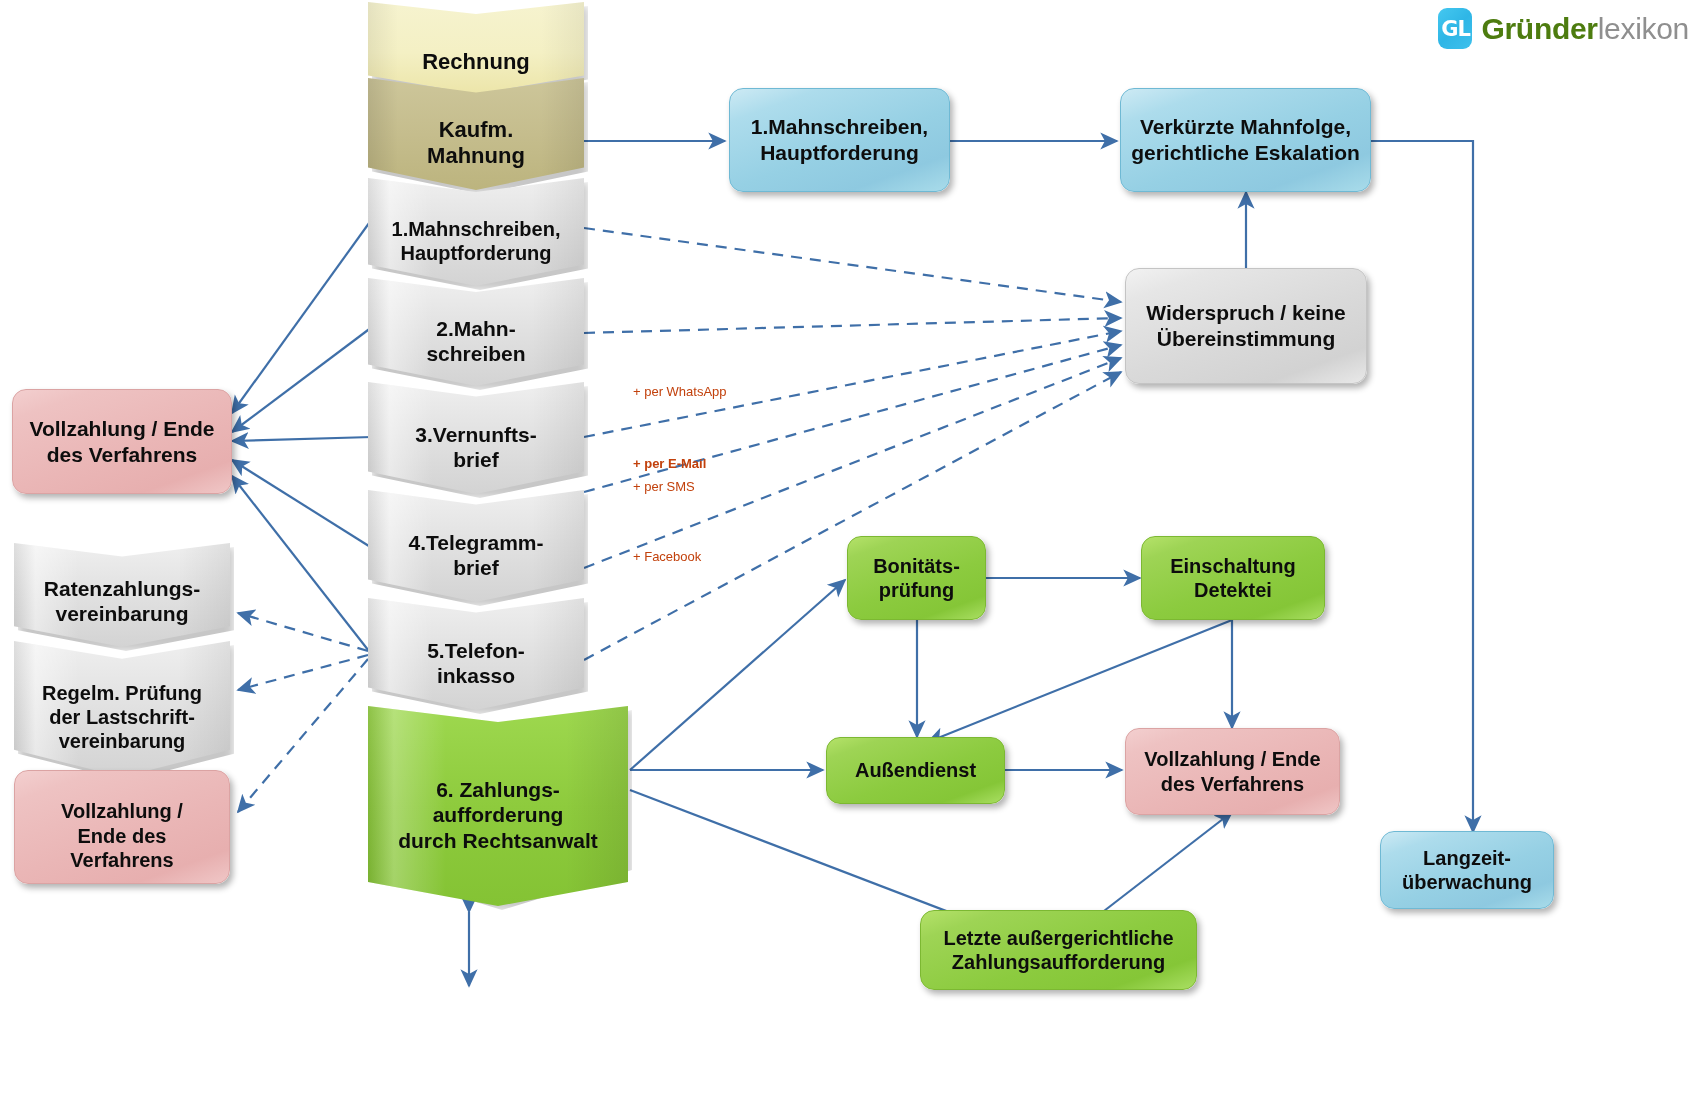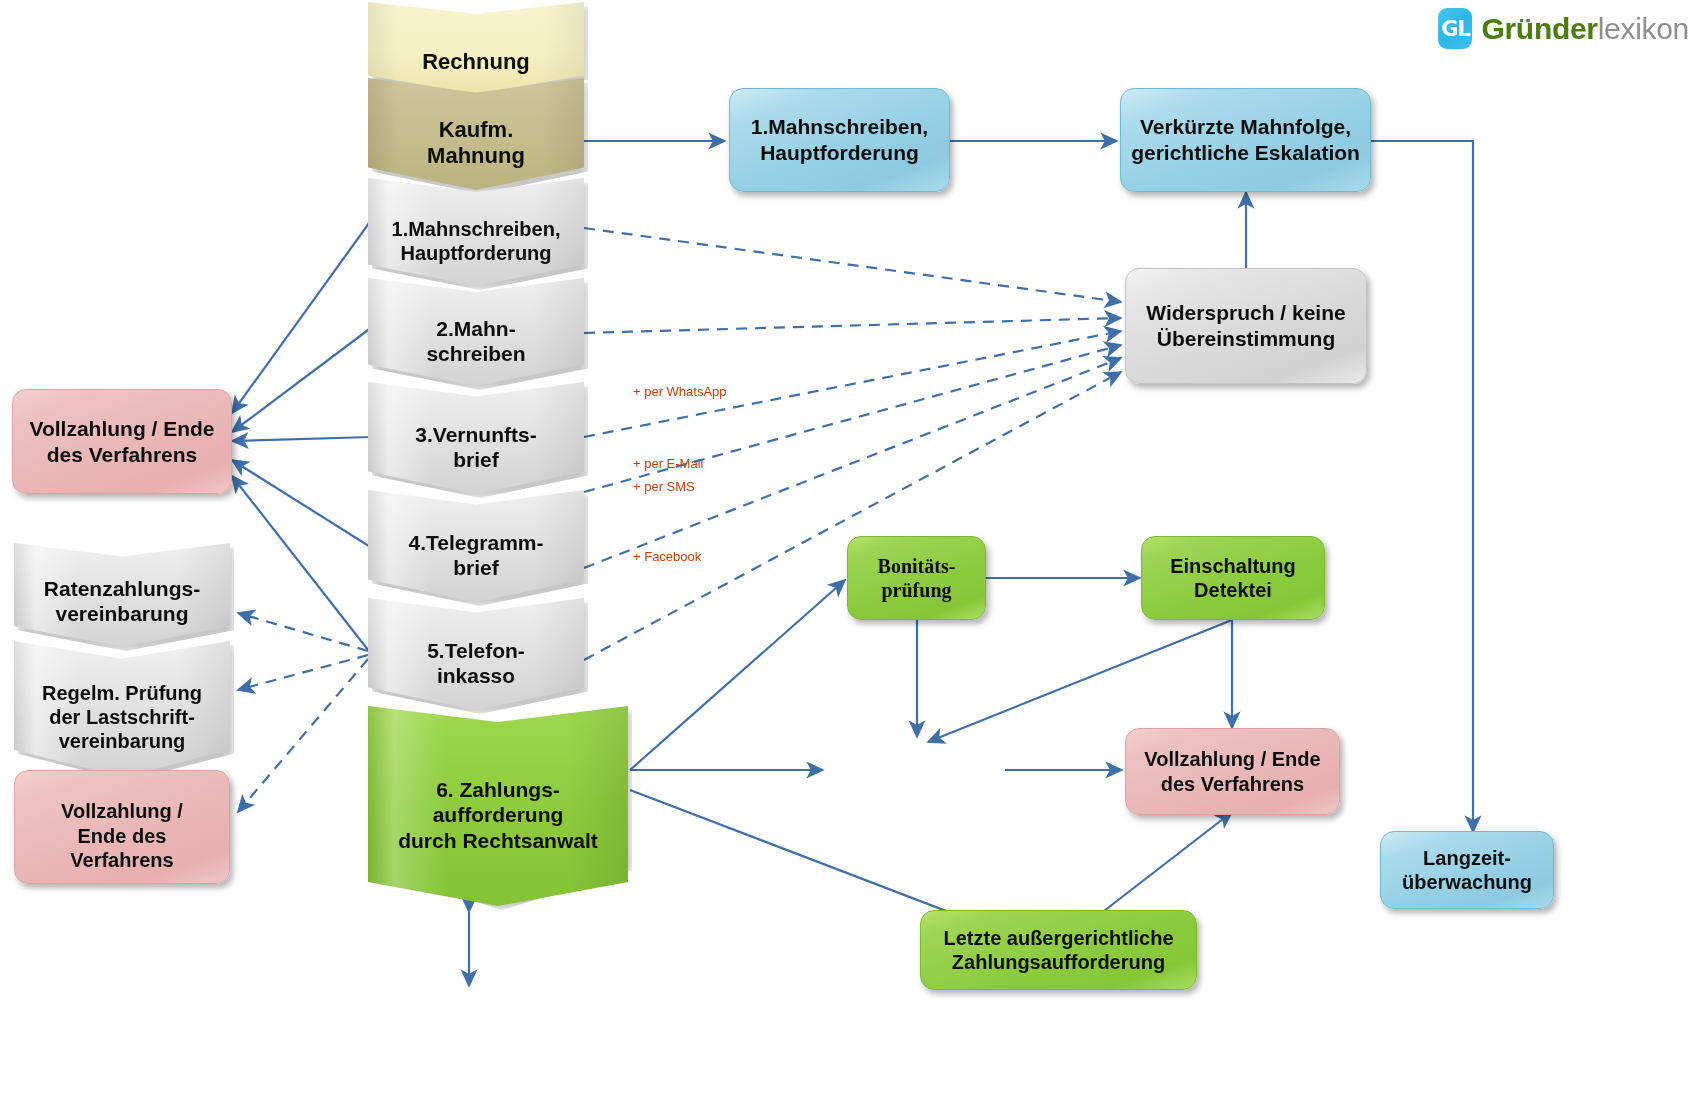--- a/index.html
+++ b/index.html
@@ -298,44 +298,47 @@
   <div class="node n-blue t21" style="left:1120px; top:88px; width:251px; height:104px;">
     <div class="lbl" style="white-space:pre-line;">Verkürzte Mahnfolge,
 gerichtliche Eskalation</div>
   </div>
 
   <div class="node n-grey t21" style="left:1125px; top:268px; width:242px; height:116px;">
     <div class="lbl" style="white-space:pre-line;">Widerspruch / keine
 Übereinstimmung</div>
   </div>
 
-  <div class="node n-green t20" style="left:847px; top:536px; width:139px; height:84px;font-family:Liberation Serif, serif;">
+  <div class="node n-green t20" style="left:847px; top:536px; width:139px; height:84px;">
     <div class="lbl" style="white-space:pre-line;">Bonitäts-
 prüfung</div>
   </div>
 
   <div class="node n-green t20" style="left:1141px; top:536px; width:184px; height:84px;">
     <div class="lbl" style="white-space:pre-line;">Einschaltung
 Detektei</div>
   </div>
 
+  <div class="node n-green t20" style="left:826px; top:737px; width:179px; height:67px;">
+    <div class="lbl" style="white-space:pre-line;">Außendienst</div>
+  </div>
 
   <div class="node n-pink t20" style="left:1125px; top:728px; width:215px; height:87px;">
     <div class="lbl" style="white-space:pre-line;">Vollzahlung / Ende
 des Verfahrens</div>
   </div>
 
   <div class="node n-green t20" style="left:920px; top:910px; width:277px; height:80px;">
     <div class="lbl" style="white-space:pre-line;">Letzte außergerichtliche
 Zahlungsaufforderung</div>
   </div>
 
   <div class="node n-blue t20" style="left:1380px; top:831px; width:174px; height:78px;">
     <div class="lbl" style="white-space:pre-line;">Langzeit-
 überwachung</div>
   </div>
 
   <div class="annot" style="left:589px; top:384px;">+ per WhatsApp</div>
-  <div class="annot" style="left:589px; top:456px;">+ per E-Mail</div>
+  <div class="annot" style="left:589px; top:456px;font-weight:bold;">+ per E-Mail</div>
   <div class="annot" style="left:589px; top:479px;">+ per SMS</div>
   <div class="annot" style="left:589px; top:549px;">+ Facebook</div>
 
 </div>
 
 </body></html>

